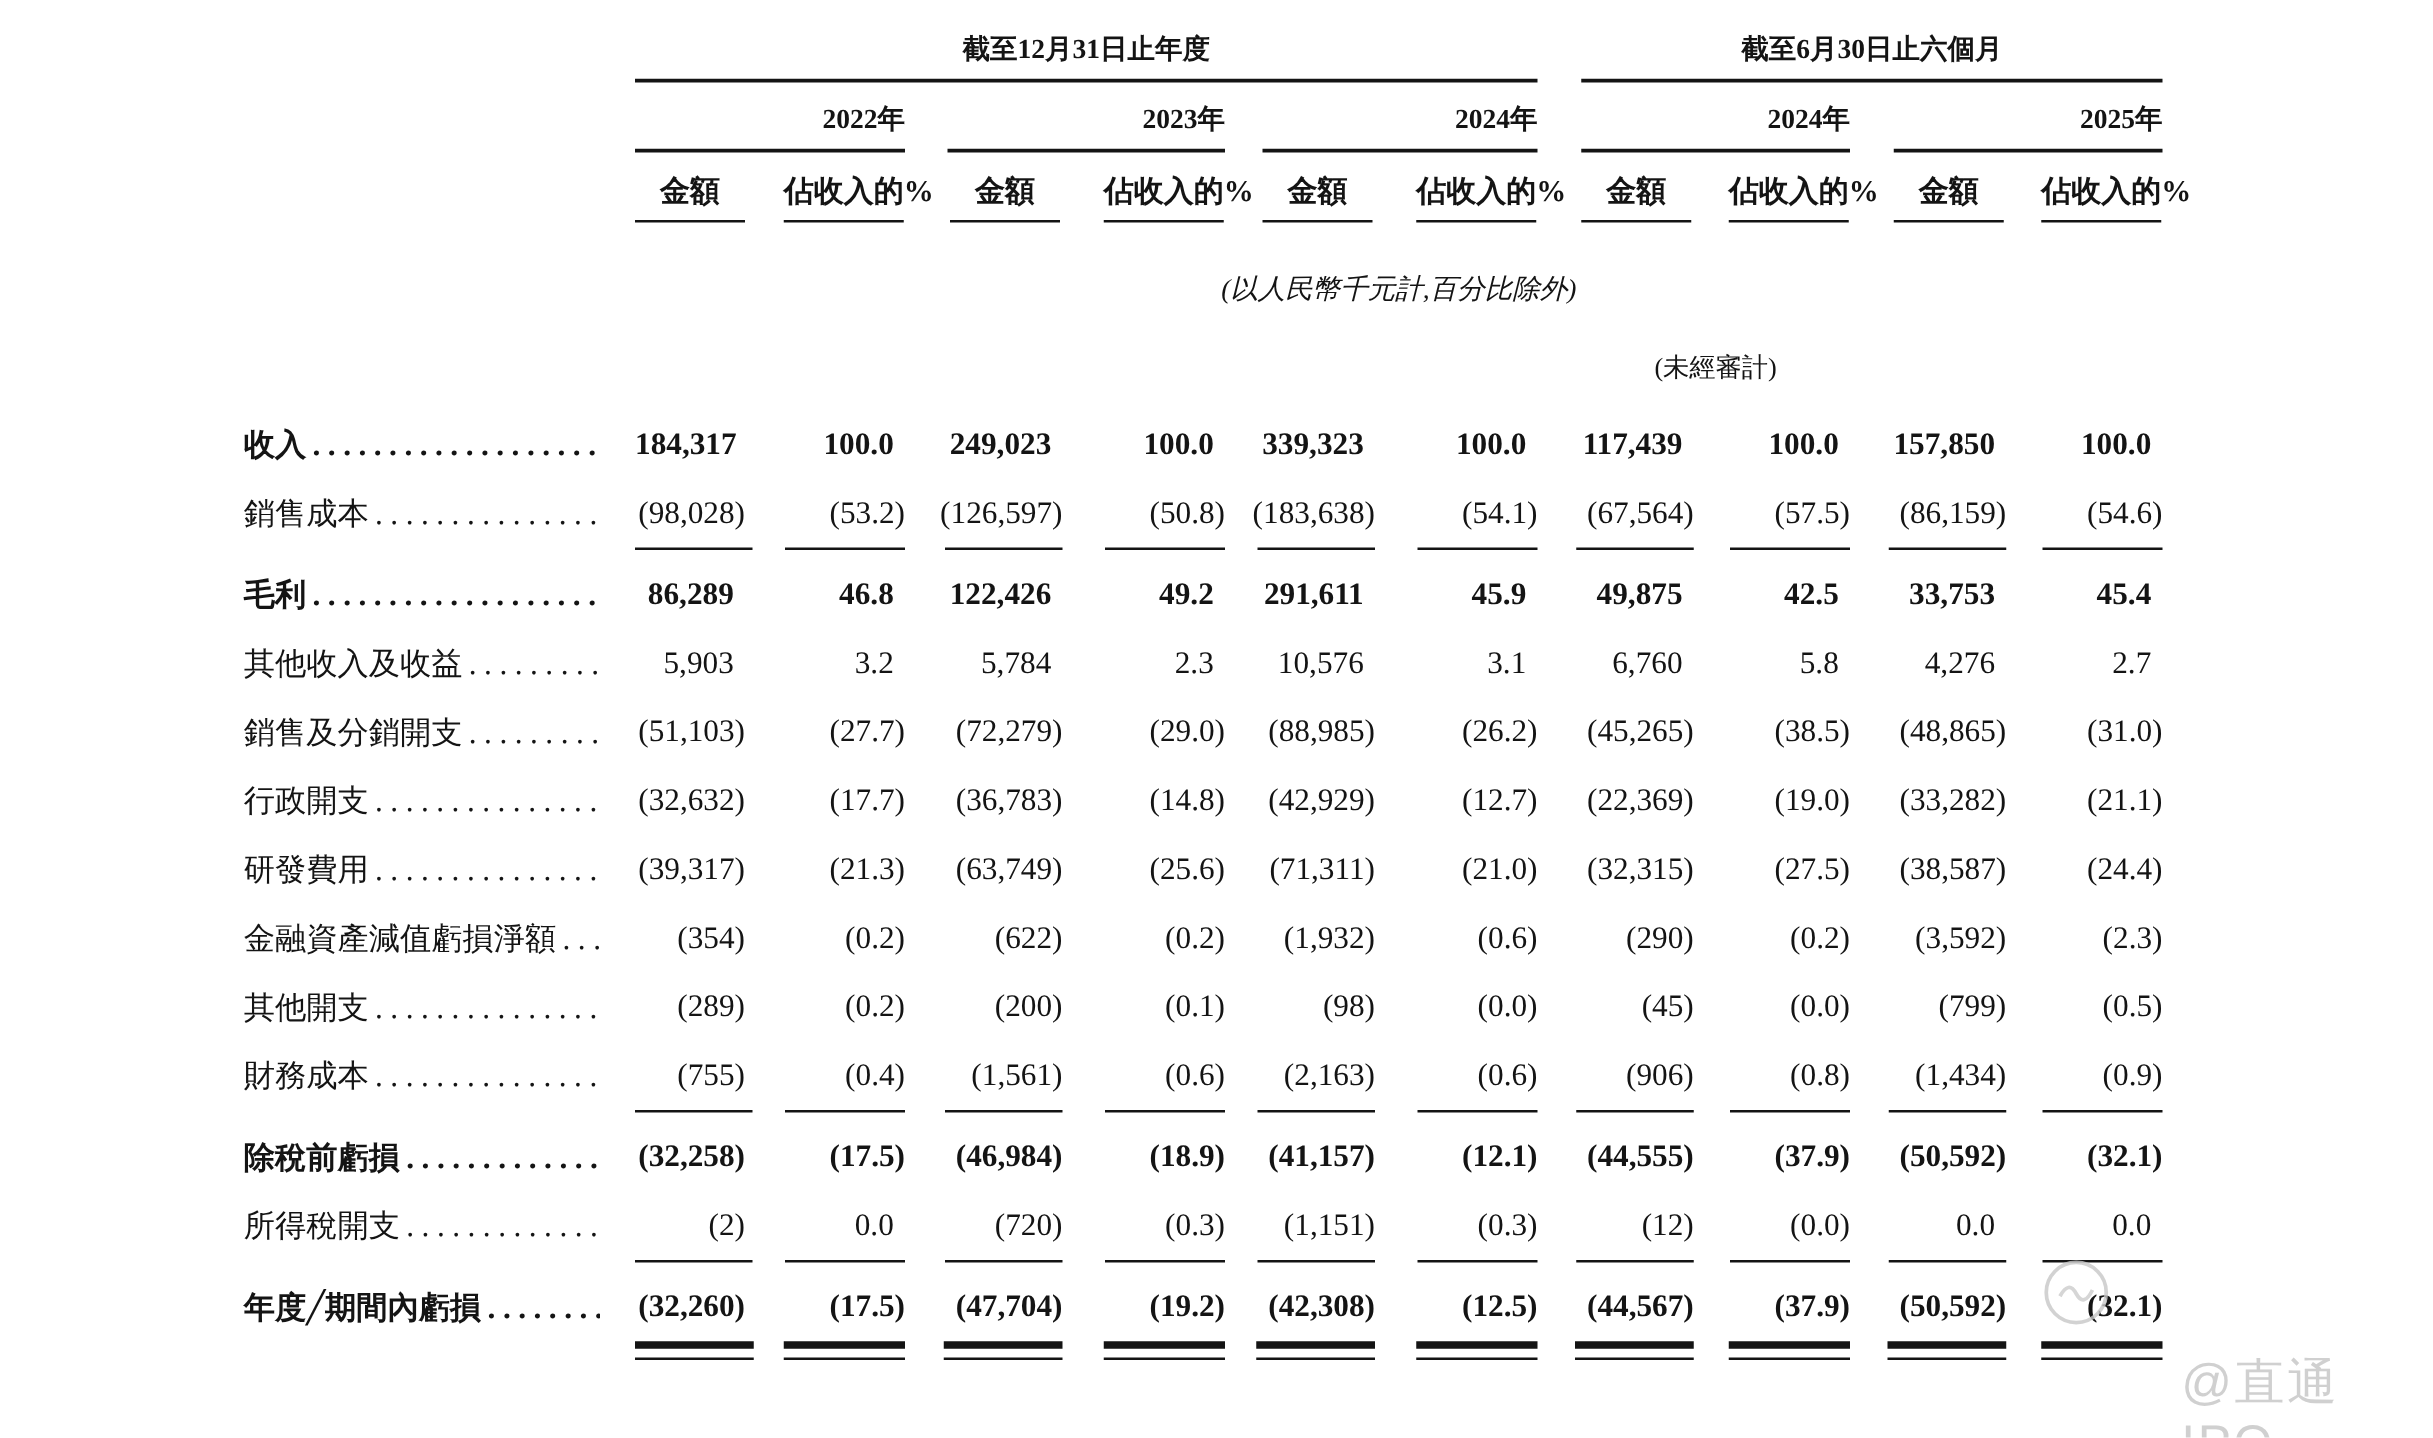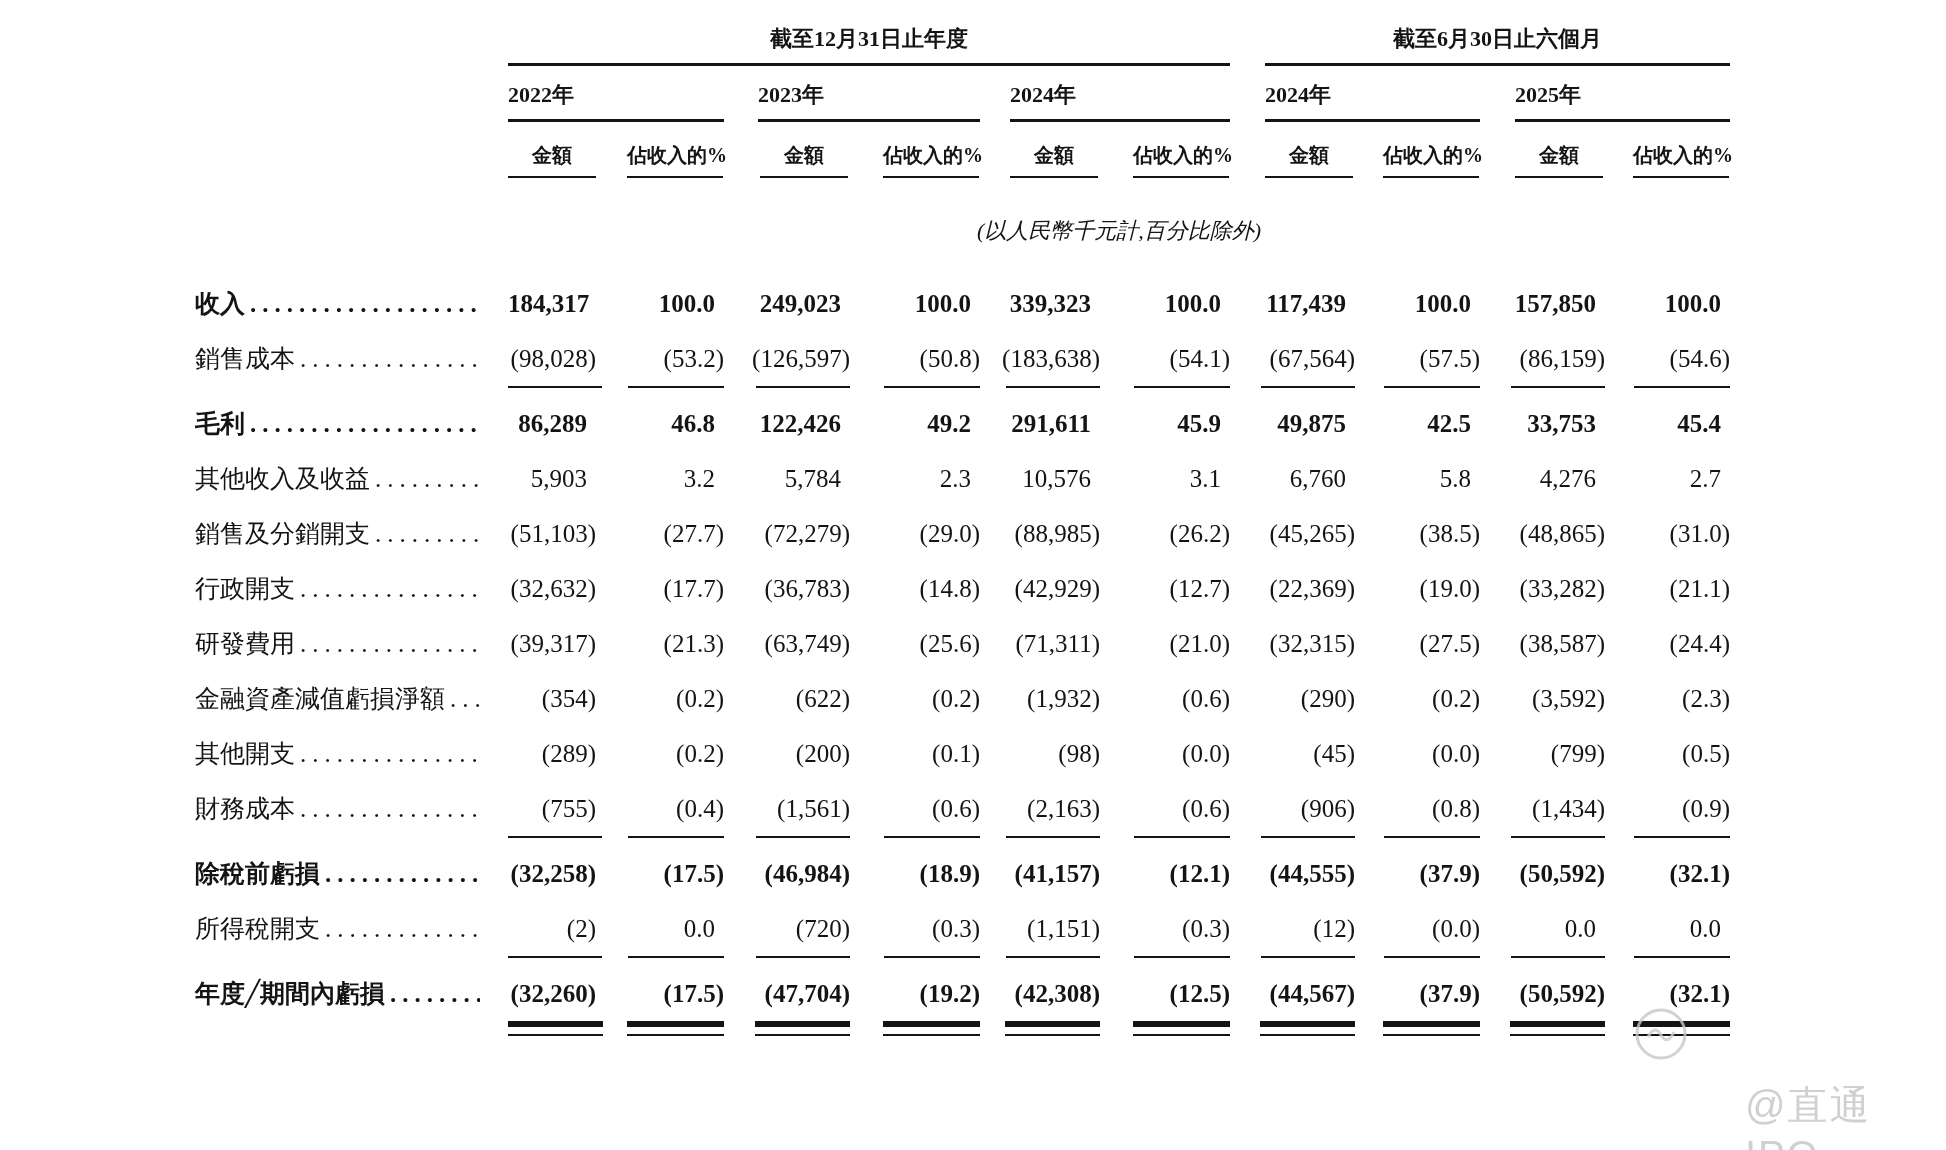--- a/index.html
+++ b/index.html
@@ -21,29 +21,29 @@
   tr.sec-row td{vertical-align:bottom;}
   .secbox{
     font-weight:bold;font-size:22px;text-align:center;
     border-bottom:3px solid #141414;padding-bottom:9px;white-space:nowrap;
   }
   td.sec2-cell{padding-left:35px;}
 
   tr.year-row{height:56px;}
   tr.year-row td{vertical-align:bottom;}
   .yearbox{
-    font-weight:bold;font-size:22px;text-align:left;
+    font-weight:bold;font-size:22px;text-align:right;
     border-bottom:3px solid #141414;padding-bottom:9px;white-space:nowrap;
   }
   td.pl34{padding-left:34px;} td.pl30{padding-left:30px;} td.pl35{padding-left:35px;}
 
   tr.sub-row{height:56px;}
   tr.sub-row td{vertical-align:bottom;}
   .subbox{
-    display:block;font-weight:bold;font-size:20px;text-align:center;
+    display:block;font-weight:bold;font-size:24px;text-align:center;
     border-bottom:2px solid #141414;padding-bottom:7px;white-space:nowrap;
   }
   .subbox.a{width:88px;margin:0 2px 0 auto;}
   .subbox.p{width:96px;margin:0 1px 0 auto;}
 
   tr.note-row{height:84px;}
   tr.note-row td{vertical-align:bottom;text-align:center;
     font-style:italic;font-size:22px;padding-bottom:16px;white-space:nowrap;}
   tr.note2-row{height:52px;}
   tr.note2-row td{vertical-align:bottom;text-align:center;
@@ -160,20 +160,25 @@
             <span class="subbox a">金額</span>
           </td>
         <td>
             <span class="subbox p">佔收入的%</span>
           </td>
       </tr>
       <tr class="note-row">
         <td></td>
         <td colspan="10">(以人民幣千元計,百分比除外)</td>
       </tr>
+      <tr class="note2-row">
+        <td colspan="7"></td>
+        <td colspan="2" class="pl35">(未經審計)</td>
+        <td colspan="2"></td>
+      </tr>
       <tr class="spacer">
           <td colspan="11"></td>
         </tr>
     </thead>
     <tbody id="tbody">
         <tr class="data-row b">
           <td class="lbl">
             <div class="lw">
               <span class="lt">收入</span>
               <span class="dots">................................................................................</span>

